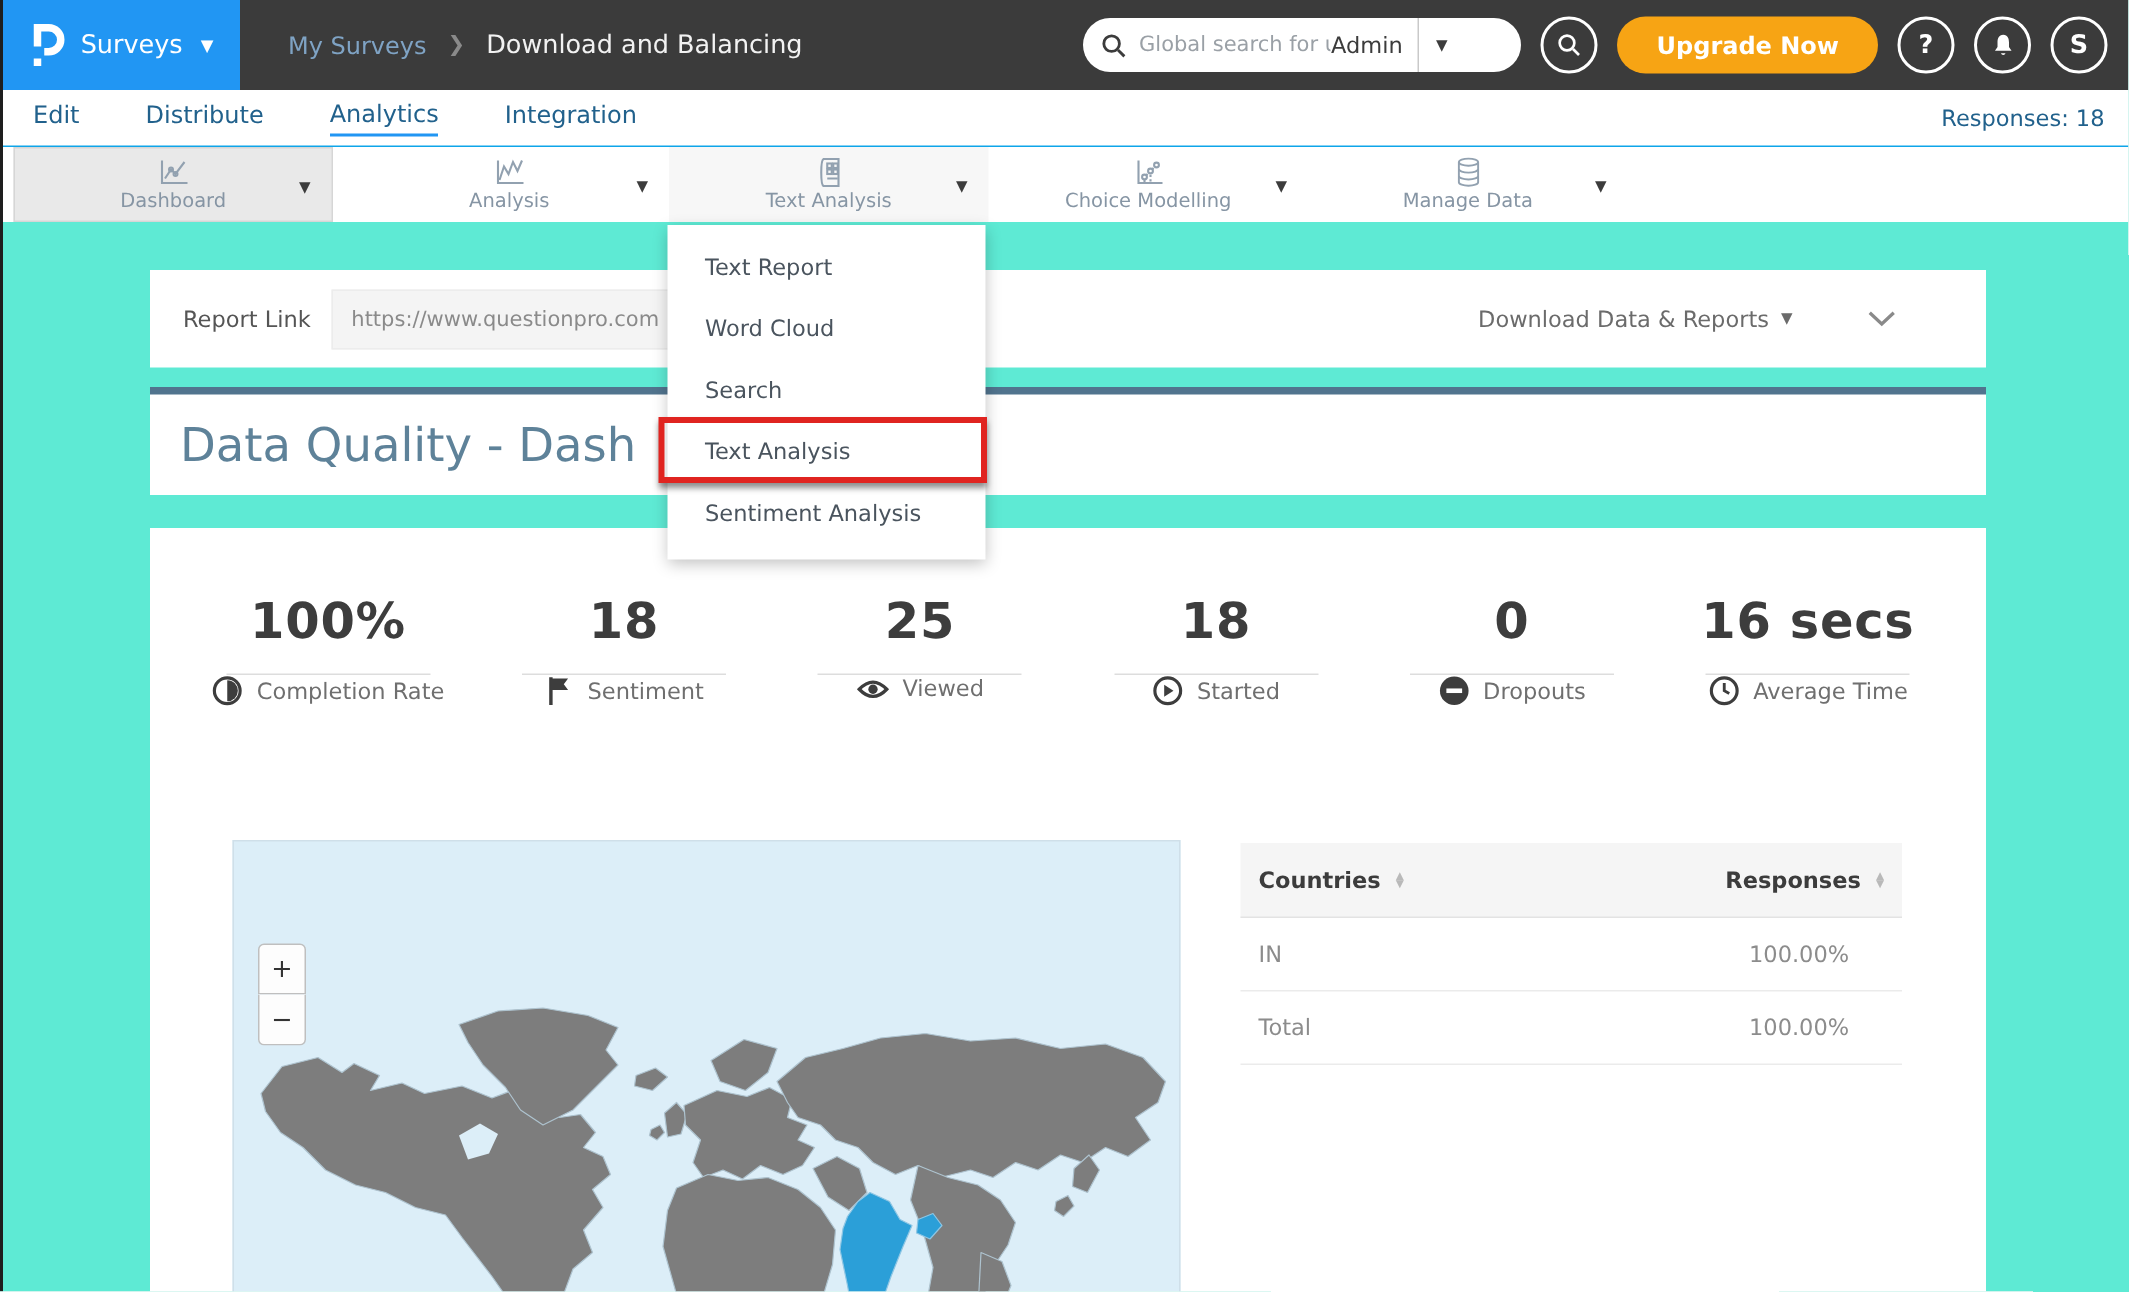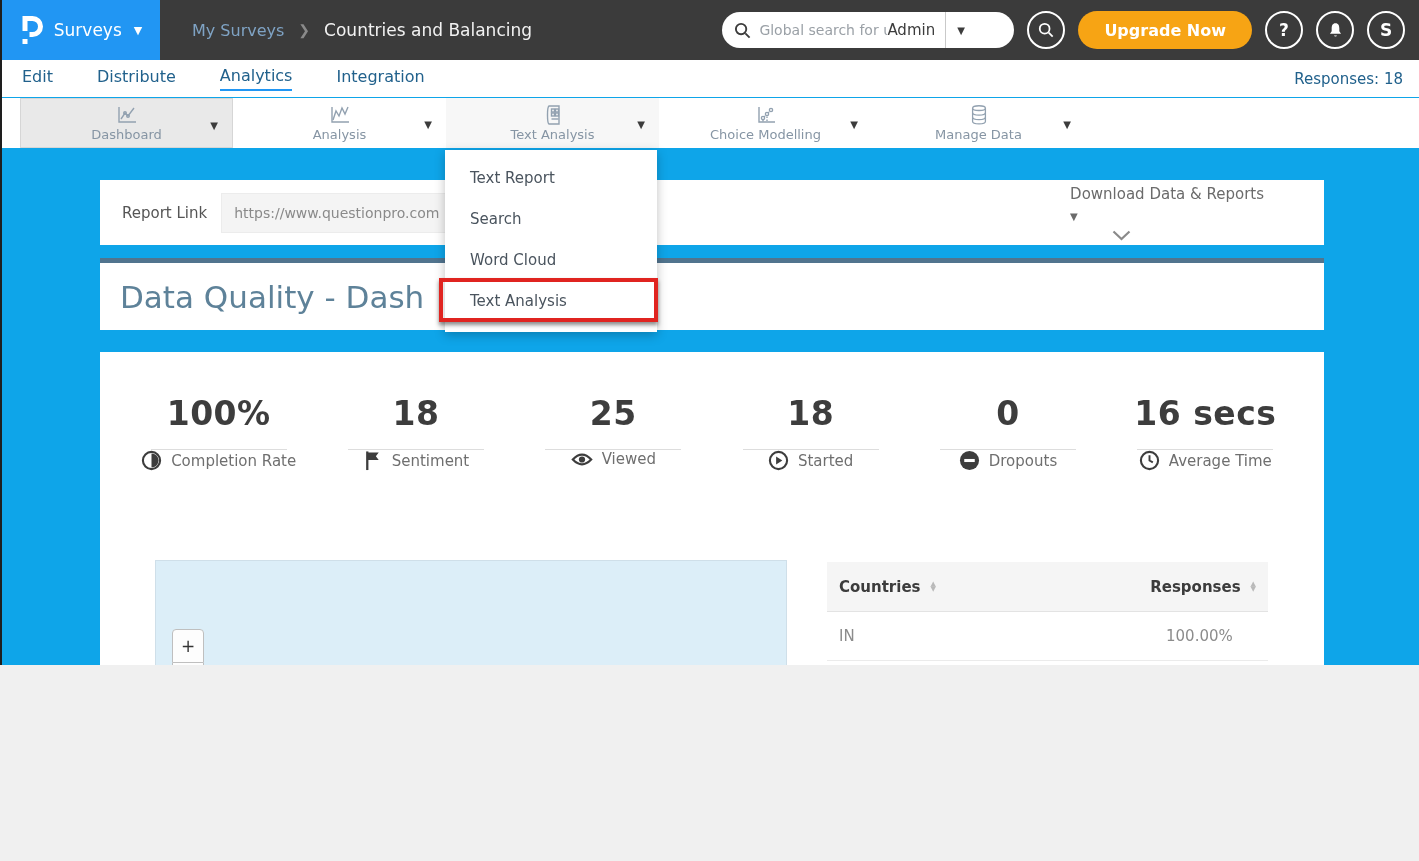--- a/index.html
+++ b/index.html
@@ -1,18 +1,18 @@
 <!DOCTYPE html>
 <html><head>
 <meta charset="utf-8">
 <style>
   * { margin:0; padding:0; box-sizing:border-box; }
   html,body { width:1419px; height:861px; }
   body { font-family:"DejaVu Sans","Liberation Sans",sans-serif; background:#f0f0f0; }
-  #app { position:relative; width:1419px; height:665px; overflow:hidden; background:#0ea5e9; }
+  #app { position:relative; width:1419px; height:861px; overflow:hidden; background:#5eead4; }
 
   
   .topbar { position:absolute; left:0; top:0; width:1419px; height:60px; background:#3b3b3b; display:flex; align-items:center; }
   .edge-strip { position:absolute; left:0; top:0; width:2px; height:861px; background:#1e1e1e; z-index:60; }
   .logo-block { width:160px; height:60px; background:#2196f3; display:flex; align-items:center; justify-content:center; gap:10px; cursor:pointer; }
   .logo-glyph { width:26px; height:32px; }
   .product-name { color:#fff; font-size:17px; }
   .caret-white { color:#fff; font-size:11px; margin-left:2px; }
   .breadcrumb { display:flex; align-items:center; margin-left:32px; gap:14px; }
   .crumb-parent { color:#7fa3c4; font-size:16px; cursor:pointer; }
@@ -43,21 +43,21 @@
   .tab .tab-caret { position:absolute; right:14px; top:21px; color:#3c3c3c; font-size:10px; }
   .tab.active { background:#e9e9e9; border:1px solid #d6d6d6; }
   .tab.open { background:#f7f7f7; }
   .tab svg { stroke:#92a1b0; fill:none; stroke-width:1.4; }
 
   
   .panel { position:absolute; background:#fff; }
   .reportlink-panel { left:100px; top:180px; width:1224px; height:65px; display:flex; align-items:center; }
   .reportlink-label { color:#555; font-size:15px; margin-left:22px; }
   .reportlink-input { margin-left:14px; width:420px; height:40px; background:#f4f4f4; border:1px solid #ececec; color:#8a8a8a; font-size:14px; padding:0 12px; font-family:inherit; outline:none; }
-  .download-group { margin-left:auto; display:flex; align-items:flex-start; margin-right:60px; gap:8px; cursor:pointer;flex-direction:column; }
+  .download-group { margin-left:auto; display:flex; align-items:center; margin-right:60px; gap:8px; cursor:pointer; }
   .download-label { color:#6b6b6b; font-size:15px; }
   .download-caret { color:#6b6b6b; font-size:10px; }
   .collapse-chevron { margin-left:42px; cursor:pointer; display:flex; }
 
   .title-panel { left:100px; top:258px; width:1224px; height:72px; border-top:5px solid #51748e; }
   .page-title { color:#5e8299; font-size:31px; font-weight:400; position:absolute; left:20px; top:16px; white-space:nowrap; }
 
   .main-panel { left:100px; top:352px; width:1224px; height:560px; }
 
   
@@ -107,21 +107,21 @@
         <path d="M7 2 v15" stroke="#fff" stroke-width="5" fill="none"></path>
         <path d="M7 4.5 h7.5 a8 8 0 0 1 0 16 l-3 0" stroke="#fff" stroke-width="5" fill="none"></path>
         <rect x="4.5" y="25" width="5" height="5" fill="#fff"></rect>
       </svg>
       <span class="product-name">Surveys</span>
       <span class="caret-white">▼</span>
     </div>
     <div class="breadcrumb">
       <span class="crumb-parent">My Surveys</span>
       <span class="crumb-sep">❯</span>
-      <span class="crumb-current">Countries and Balancing</span>
+      <span class="crumb-current">Download and Balancing</span>
     </div>
     <div class="topbar-right">
       <div class="search-pill">
         <svg class="mag" width="17" height="17" viewBox="0 0 18 18">
           <circle cx="7.5" cy="7.5" r="5.5" stroke="#3c3c3c" stroke-width="2" fill="none"></circle>
           <path d="M12 12 L16.5 16.5" stroke="#3c3c3c" stroke-width="2"></path>
         </svg>
         <input class="search-input" placeholder="Global search for user" style="">
         <span class="search-scope">Admin</span>
         <div class="scope-divider"></div>
@@ -151,21 +151,21 @@
 
   <div class="surveynav">
     <span class="navitem">Edit</span>
     <span class="navitem">Distribute</span>
     <span class="navitem active">Analytics</span>
     <span class="navitem">Integration</span>
     <span class="responses-count">Responses: 18</span>
   </div>
 
   <div class="toolbar">
-    <div class="tab active" style="left:20px">
+    <div class="tab active" style="left:9px">
       <svg width="24" height="22" viewBox="0 0 24 22">
         <path d="M4 3 v15 h17"></path>
         <polyline points="6,15 10,9 13,12 19,4"></polyline>
         <circle cx="10" cy="9" r="1.3"></circle>
           <circle cx="13" cy="12" r="1.3"></circle>
       </svg>
       <span class="tab-label">Dashboard</span>
       <span class="tab-caret">▼</span>
     </div>
     <div class="tab" style="left:233px">
@@ -379,18 +379,19 @@
       </div>
       <div class="ct-row">
         <span class="cell-country">Total</span>
         <span class="cell-value">100.00%</span>
       </div>
     </div>
   </div>
 
   <div class="dropdown-menu">
     <div class="menu-item">Text Report</div>
+    <div class="menu-item">Word Cloud</div>
     <div class="menu-item">Search</div>
-    <div class="menu-item">Word Cloud</div>
     <div class="menu-item">Text Analysis</div>
+    <div class="menu-item">Sentiment Analysis</div>
     <div class="highlight-box"></div>
   </div>
 </div>
 
 </body></html>

